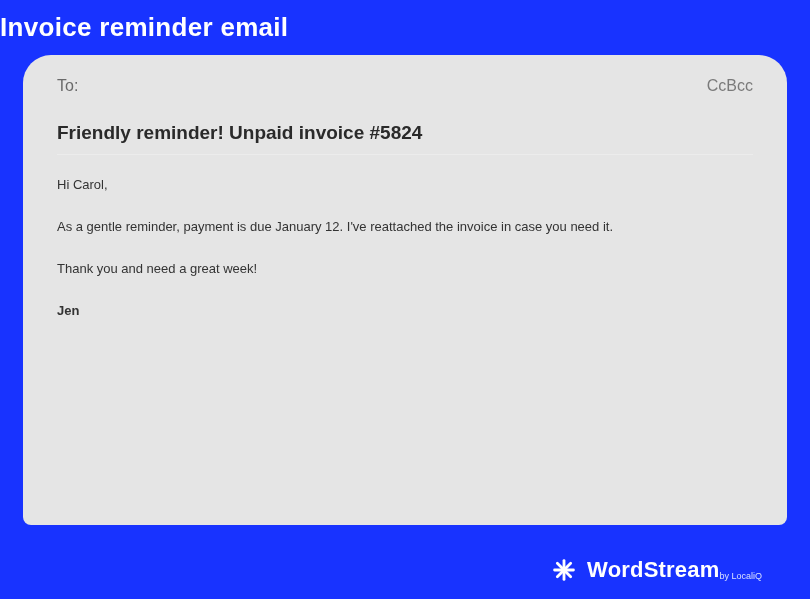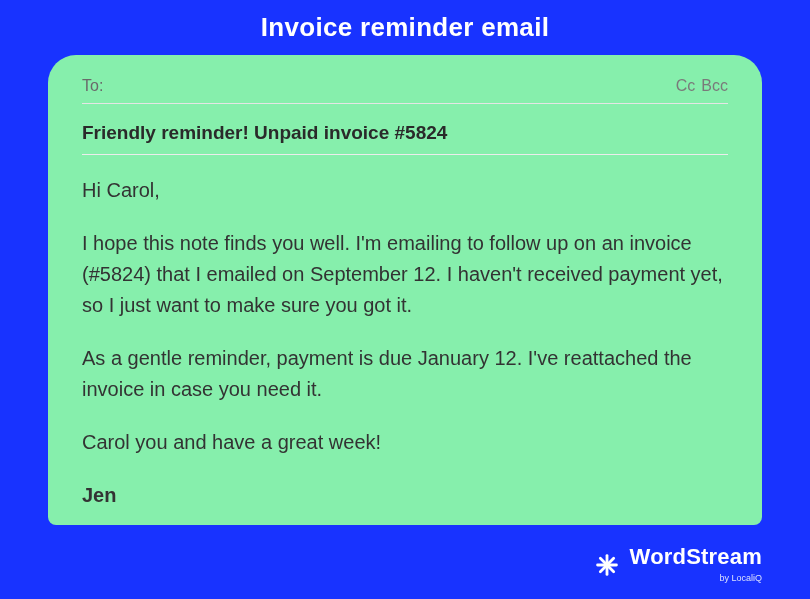--- a/index.html
+++ b/index.html
@@ -9,65 +9,64 @@
     }
     body {
       width: 810px;
       height: 599px;
       background: #1833ff;
       font-family: -apple-system, BlinkMacSystemFont, "Segoe UI", Helvetica, Arial, sans-serif;
       position: relative;
       overflow: hidden;
     }
     .header-title {
-      text-align: center;
       color: #ffffff;
       font-size: 26px;
       font-weight: 800;
       padding-top: 12px;
       padding-bottom: 12px;
       letter-spacing: 0.3px;
     }
     .email-card {
-      background: #86efac;
-      margin: 0 48px;
+      background: #e5e5e5;
+      margin: 0 23px;
       border-radius: 28px 28px 8px 8px;
       padding: 22px 34px 34px 34px;
       height: 470px;
     }
     .email-header-row {
       display: flex;
       justify-content: space-between;
       align-items: baseline;
       color: #7b7b7b;
       font-size: 16px;
       padding-bottom: 8px;
       border-bottom: 1px solid #e5e5e5;
     }
     .email-to {
       color: #6a6a6a;
     }
     .email-ccbcc {
       color: #7a7a7a;
       display: flex;
-      gap: 6px;
+      gap: 0;
     }
     .email-subject {
       margin-top: 18px;
       font-size: 19px;
       font-weight: 700;
       color: #2a2a2a;
       padding-bottom: 10px;
       border-bottom: 1px solid #ececec;
       filter: blur(0.35px);
     }
     .email-body {
       margin-top: 20px;
       color: #333333;
-      font-size: 20px;
+      font-size: 13px;
       line-height: 1.55;
       filter: blur(0.4px);
     }
     .email-body p {
       margin-bottom: 22px;
     }
     .email-body p:last-child {
       margin-bottom: 0;
       font-weight: bold;
     }
@@ -82,21 +81,21 @@
     }
     .brand-icon {
       width: 26px;
       height: 26px;
       display: inline-flex;
       align-items: center;
       justify-content: center;
     }
     .brand-text {
       display: flex;
-      flex-direction: column;
+      flex-direction: row;
       line-height: 1;
     }
     .brand-main {
       font-size: 22px;
       font-weight: 700;
       letter-spacing: 0.2px;
     }
     .brand-sub {
       font-size: 9px;
       font-weight: 500;
@@ -116,23 +115,22 @@
     <span class="email-ccbcc">
       <span>Cc</span>
       <span>Bcc</span>
     </span>
   </div>
 
   <div class="email-subject">Friendly reminder! Unpaid invoice #5824</div>
 
   <div class="email-body">
     <p>Hi Carol,</p>
-    <p>I hope this note finds you well. I'm emailing to follow up on an invoice (#5824) that I emailed on September 12. I haven't received  payment yet, so I just want to make sure you got it.</p>
     <p>As a gentle reminder, payment is due January 12. I've reattached the invoice in case you need it.</p>
-    <p>Carol you and have a great week!</p>
+    <p>Thank you and need a great week!</p>
     <p>Jen</p>
   </div>
 </div>
 
 <div class="footer-brand">
   <span class="brand-icon">
     <svg viewBox="0 0 24 24" width="26" height="26" fill="#ffffff">
       <rect x="10.7" y="2" width="2.6" height="20" rx="1.3"></rect>
       <rect x="10.7" y="2" width="2.6" height="20" rx="1.3" transform="rotate(45 12 12)"></rect>
       <rect x="10.7" y="2" width="2.6" height="20" rx="1.3" transform="rotate(90 12 12)"></rect>

